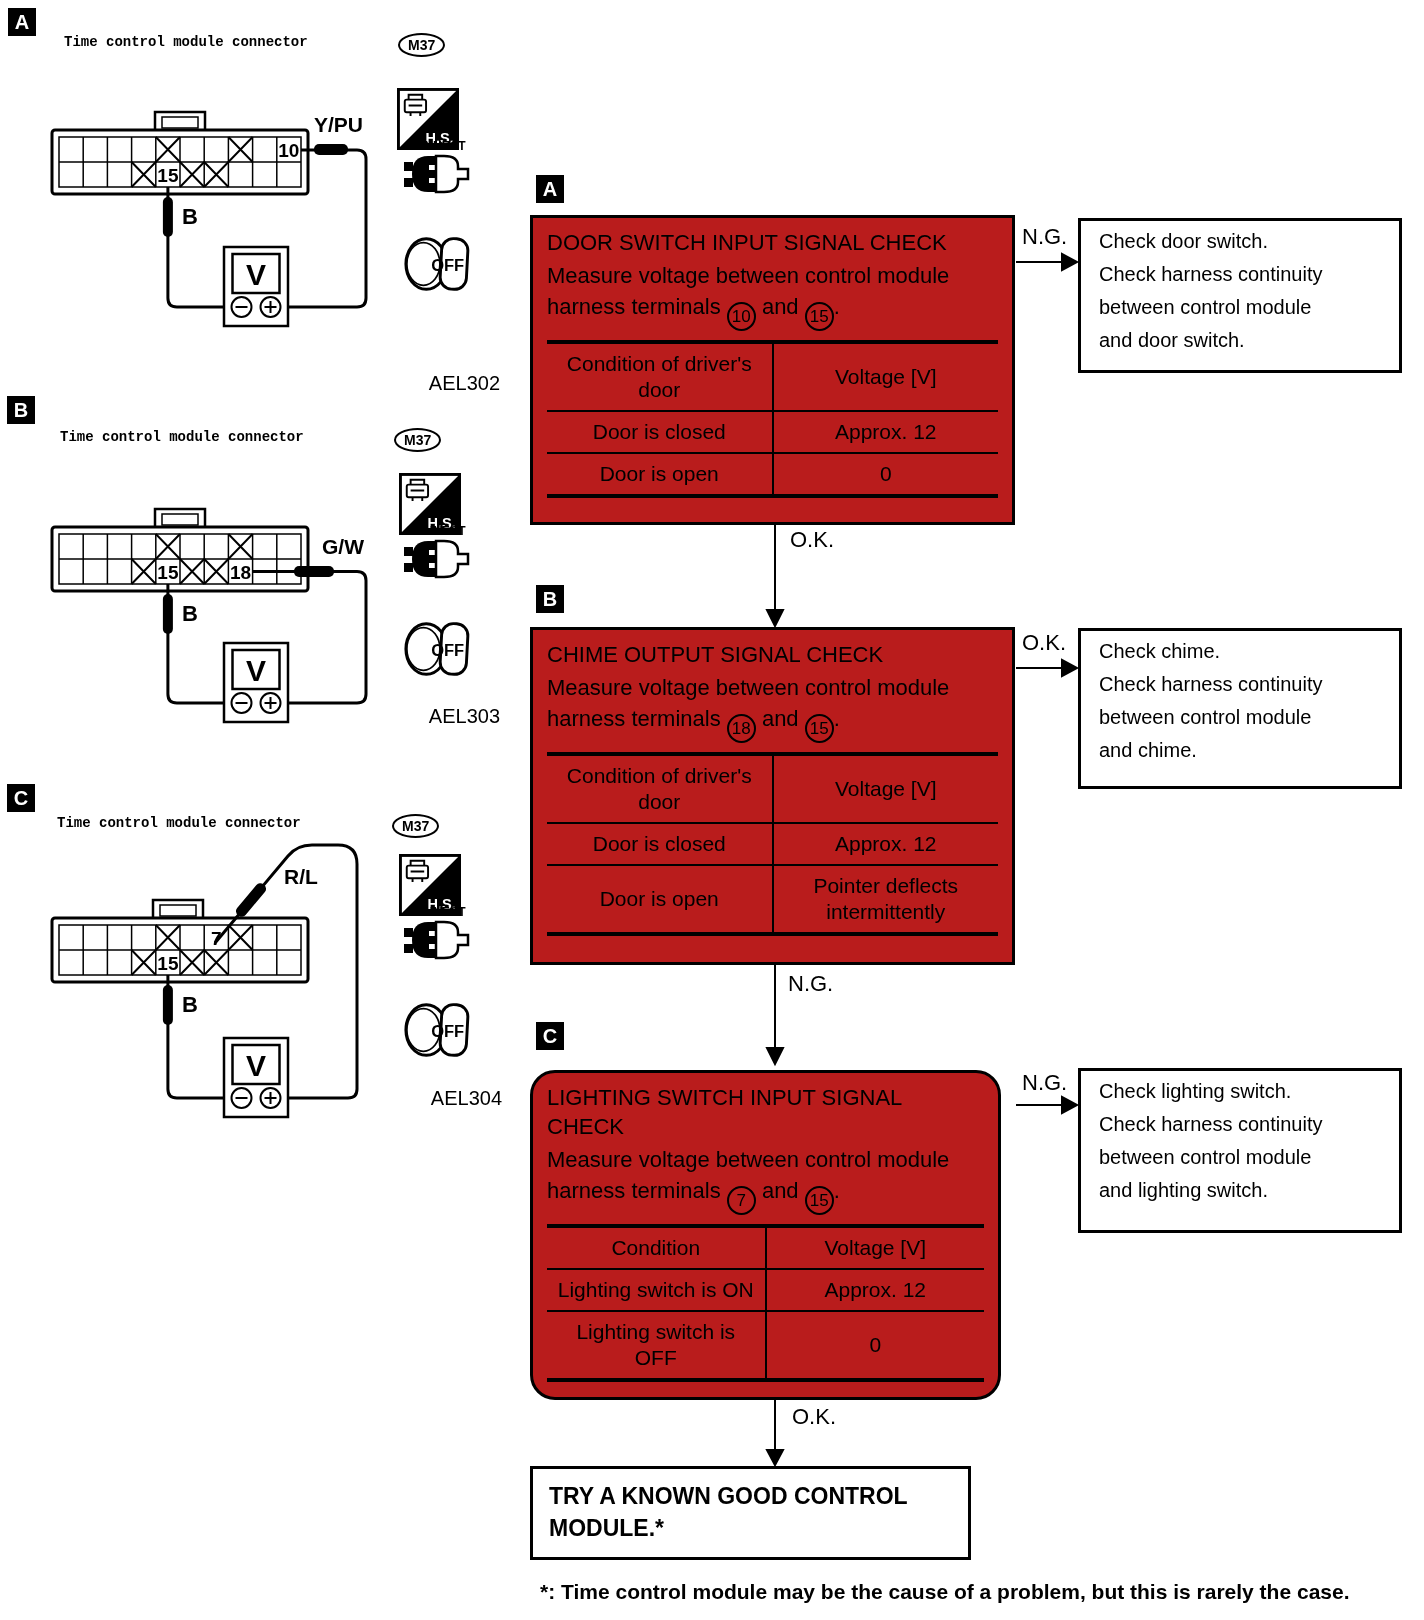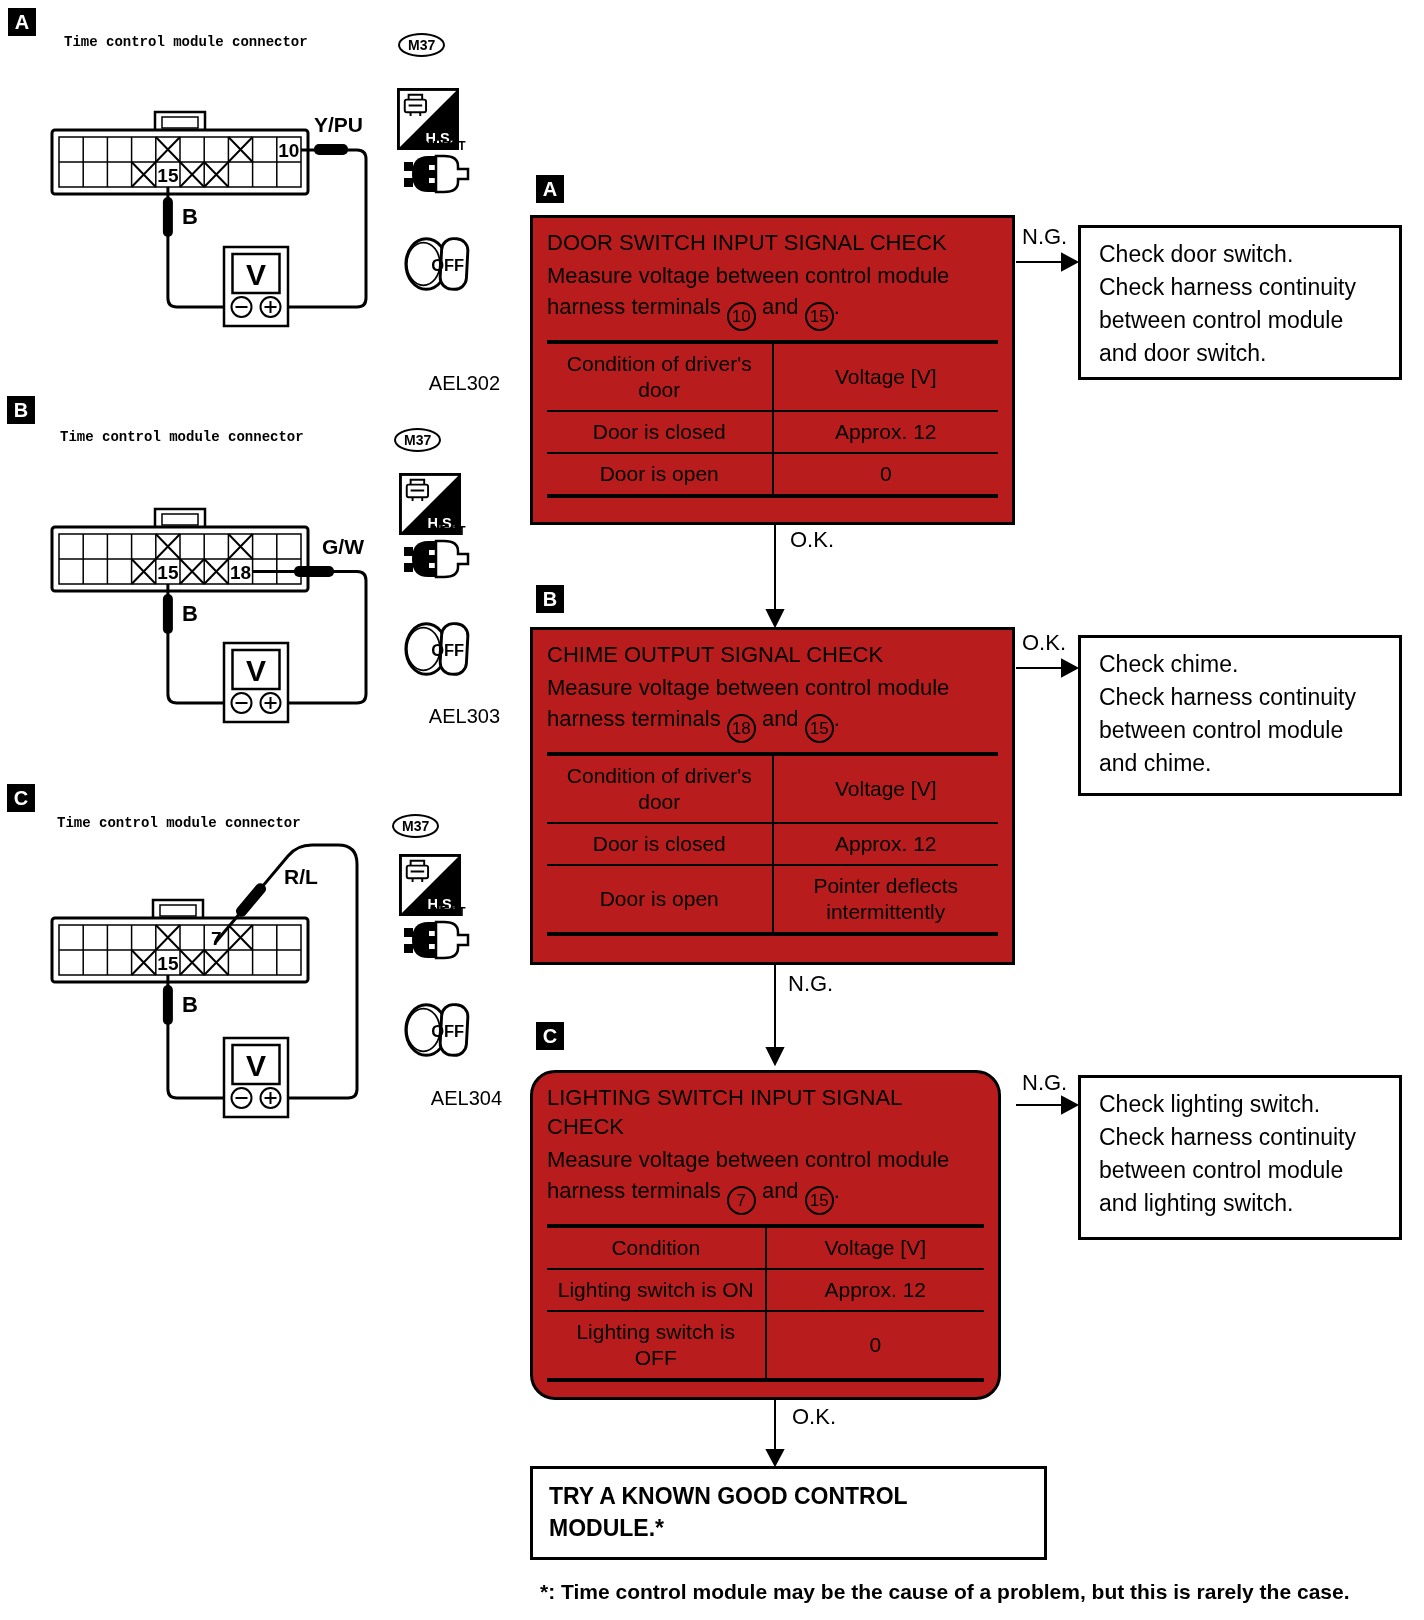--- a/index.html
+++ b/index.html
@@ -17,21 +17,21 @@
   .step-body{font-size:22px;line-height:31px;margin-top:3px;}
   .circ{display:inline-flex;align-items:center;justify-content:center;width:29px;height:29px;
     border:2px solid #000;border-radius:50%;font-size:17px;vertical-align:-8px;box-sizing:border-box;}
   .vtable{width:100%;border-collapse:collapse;margin-top:9px;
     border-top:4px solid #000;border-bottom:4px solid #000;}
   .vtable td{border-bottom:2px solid #000;text-align:center;font-size:21px;
     line-height:26px;padding:7px 8px;}
   .vtable tr:last-child td{border-bottom:none;}
   .vtable td.c1{border-right:2px solid #000;width:50%;}
   .result-box{position:absolute;border:3px solid #000;background:#fff;box-sizing:border-box;
-    padding:10px 18px;font-size:23px;line-height:33px;margin-top:7px;}
+    padding:4px 18px;font-size:20px;line-height:33px;}
   .branch-label{position:absolute;font-size:22px;}
   .final-box{position:absolute;border:3px solid #000;background:#fff;box-sizing:border-box;
     padding:11px 16px;font-size:23px;line-height:32px;font-weight:bold;}
   .footnote{position:absolute;font-size:21px;font-weight:bold;white-space:nowrap;}
   svg{position:absolute;left:0;top:0;pointer-events:none;}
   svg text{font-family:"Liberation Sans",sans-serif;}
 </style>
 </head>
 <body>
 
@@ -261,21 +261,21 @@
   </div>
   <div class="branch-label" style="left:1022px;top:1070px;">N.G.</div>
   <div class="result-box" style="left:1078px;top:1068px;width:324px;height:165px;">
     <div>Check lighting switch.</div>
     <div>Check harness continuity</div>
     <div>between control module</div>
     <div>and lighting switch.</div>
   </div>
   <div class="branch-label" style="left:792px;top:1404px;">O.K.</div>
 
-  <div class="final-box" style="left:530px;top:1466px;width:517px;height:94px;">TRY A KNOWN GOOD CONTROL MODULE.*</div>
+  <div class="final-box" style="left:530px;top:1466px;width:441px;height:94px;">TRY A KNOWN GOOD CONTROL MODULE.*</div>
 
   <div class="footnote" style="left:540px;top:1580px;">*: Time control module may be the cause of a problem, but this is rarely the case.</div>
 
   <svg width="1424" height="1620" viewBox="0 0 1424 1620">
     <g stroke="#000" stroke-width="2" fill="#000">
       <path d="M1016 262 H1062" fill="none"></path>
       <polygon points="1062,254 1062,270 1077,262"></polygon>
       <path d="M775 525 V610" fill="none"></path>
       <polygon points="767,610 783,610 775,626"></polygon>
       <path d="M1016 668 H1062" fill="none"></path>

